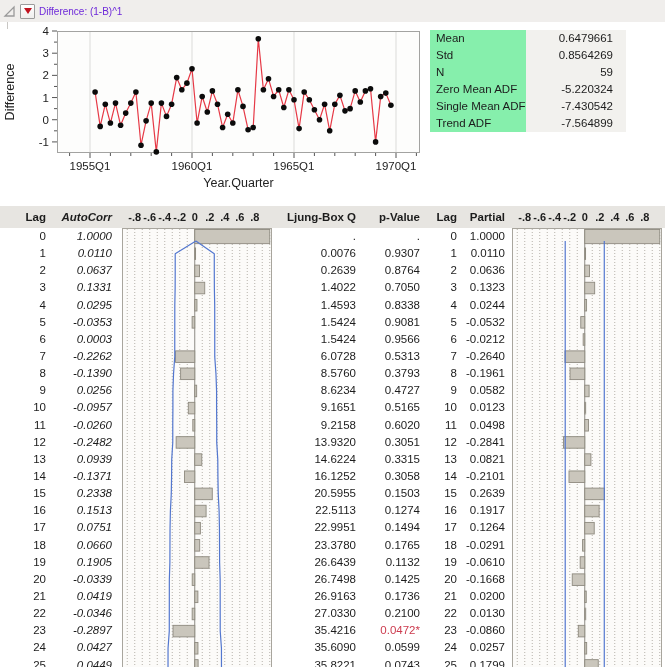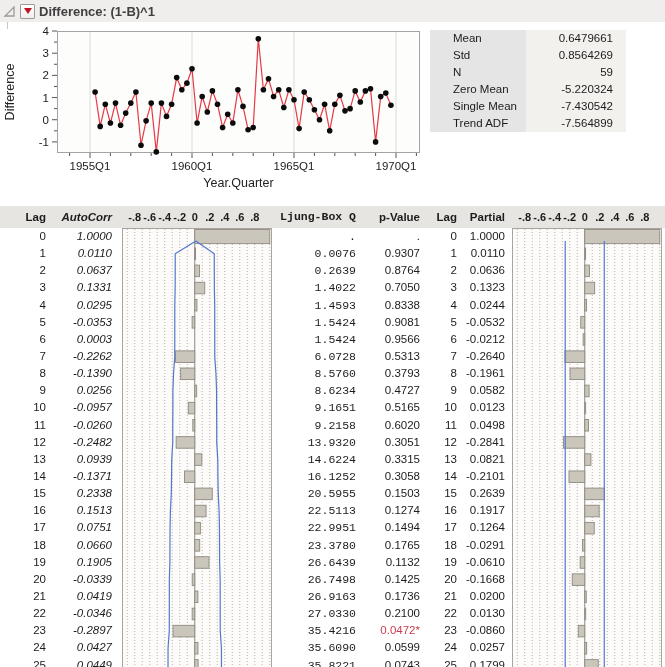--- a/index.html
+++ b/index.html
@@ -27,52 +27,52 @@
     border:1px solid #9b9b9b;
     display:flex; align-items:center; justify-content:center;
     border-radius:1px;
   }
   .red-tri {
     width:0; height:0;
     border-left:4.5px solid transparent;
     border-right:4.5px solid transparent;
     border-top:6px solid #c1121f;
   }
-  .outline-title { font-size:13px; font-weight:bold; color:#404040; }
+  .outline-title { font-size:10px; font-weight:normal; color:#6d28d9; }
   .outline-stub {
     position:absolute; left:7px; top:22px; width:1px; height:7px; background:#c9c7c4;
   }
   
   .top { position:relative; height:176px; }
   #ts-svg { position:absolute; left:0; top:3px; }
   .stats {
     position:absolute; left:430px; top:8px;
     display:grid; grid-template-columns:96px 100px;
     font-size:11.5px;
   }
   .stats .sl {
-    background:#e5e5e5; padding-left:23px; height:17px; line-height:17px;
+    background:#86efac; padding-left:6px; height:17px; line-height:17px;
   }
   .stats .sv {
     background:#f2f1ee; padding-right:13px; height:17px; line-height:17px; text-align:right;
   }
   
   .acf-header, .acf-row {
     display:grid;
     grid-template-columns:52px 66px 4px 150px 88px 63px 37px 47px 5px 150px;
   }
   .acf-header {
     height:22px; line-height:22px;
     background:#e7e5e1;
     font-weight:bold; font-size:11.5px;margin-top:8px;
   }
   .acf-header .c, .acf-row .c { text-align:right; white-space:nowrap; overflow:visible; }
   .c.lag   { padding-right:6px; }
   .c.ac    { padding-right:6px;font-style:italic; }
-  .c.ljung { padding-right:4px;font-family:Liberation Mono, monospace; }
+  .c.ljung { padding-right:4px; }
   .c.pv    { padding-right:3px; }
   .c.lag2  { padding-right:3px; }
   .c.partial { padding-right:2px; }
   .c.axis  { position:relative; text-align:left; }
   .c.axis .tick {
     position:absolute; bottom:0; transform:translateX(-50%);
     font-weight:bold; font-size:11px; line-height:22px;
   }
   .acf-body { position:relative; height:446px; }
   .acf-row { height:17.154px; line-height:17.154px; font-size:11.5px; }

